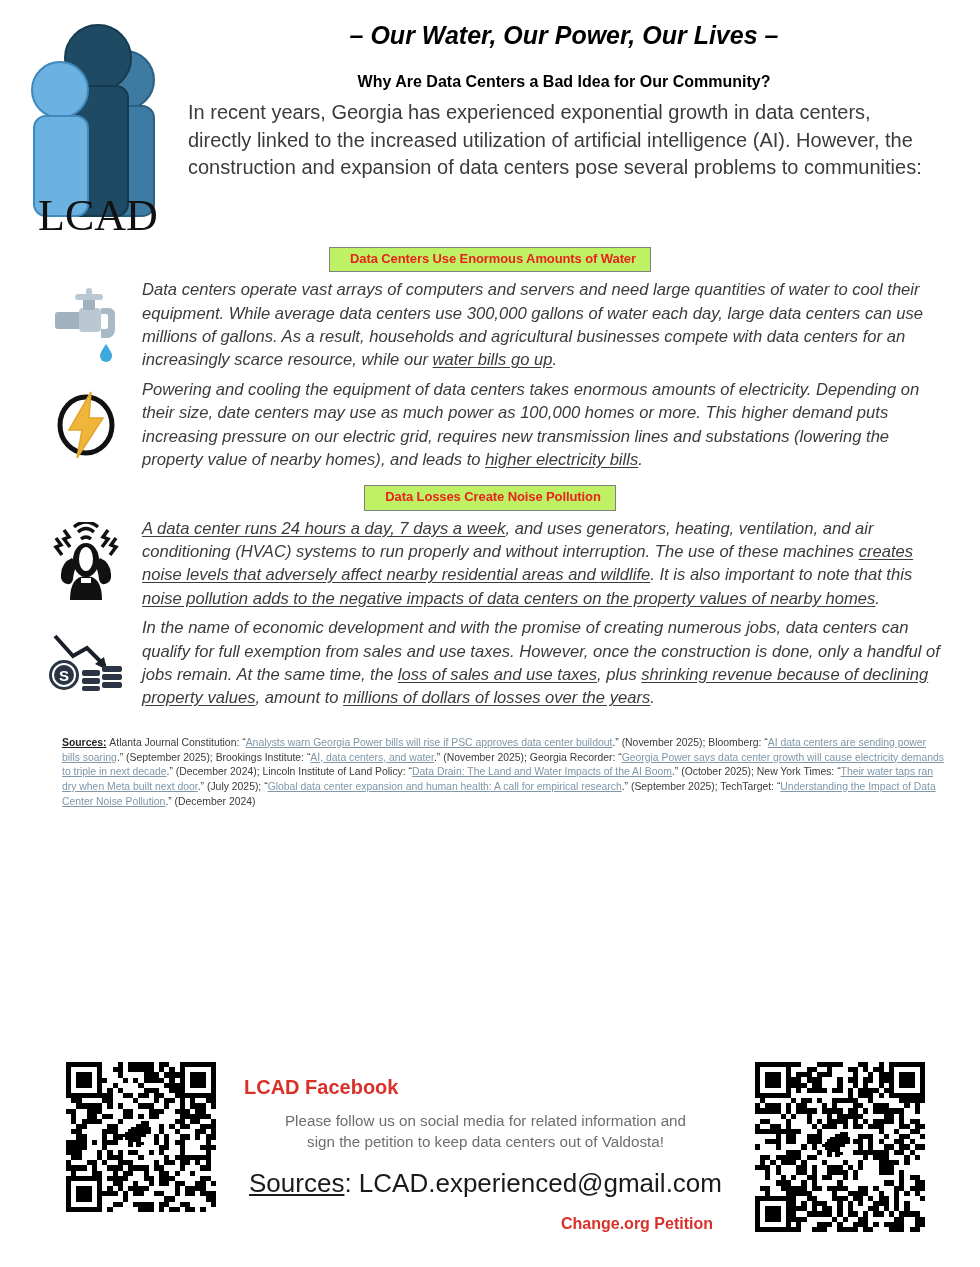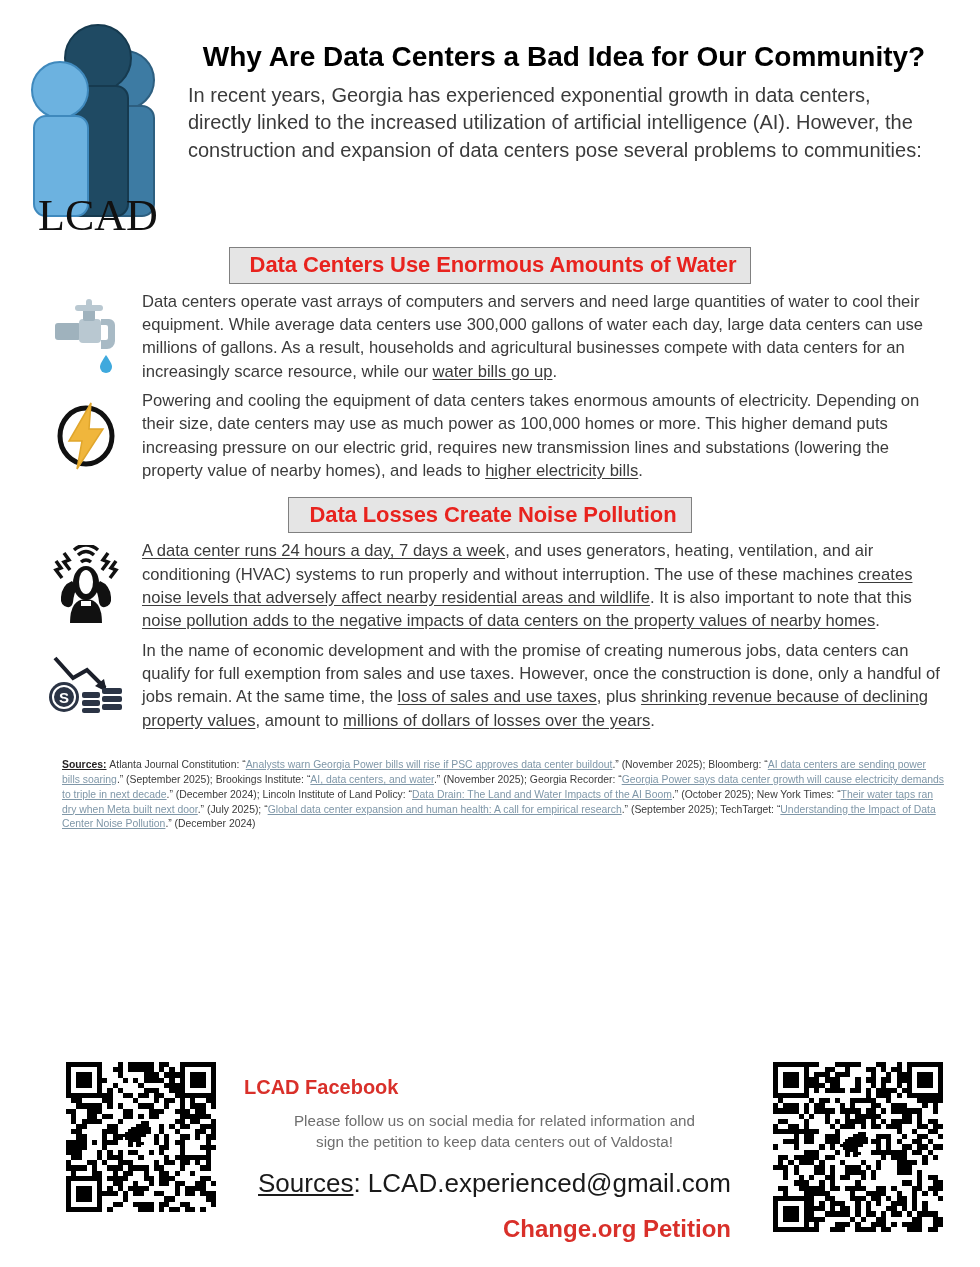--- a/index.html
+++ b/index.html
@@ -46,21 +46,21 @@
   }
   .org-tagline {
     font-size: 25px;
     font-weight: bold;
     font-style: italic;
     color: #000000;
     margin: 3px 0 0 0;
     line-height: 1.15;
   }
   .why-title {
-    font-size: 28px;
+    font-size: 16px;
     font-weight: bold;
     color: #000000;
     margin: 22px 0 0 0;
     line-height: 1.2;
   }
   .intro {
     font-size: 20px;
     line-height: 1.38;
     color: #3b3b3b;
     text-align: left;
@@ -69,25 +69,25 @@
   }
 
   
   .section { position: relative; }
   .band {
     display: flex;
     justify-content: center;
     margin-top: 14px;
   }
   .band-box {
-    background: #e5e5e5;
+    background: #bef264;
     border: 1px solid #808080;
     color: #e8231e;
     font-weight: bold;
-    font-size: 22px;
+    font-size: 13px;
     padding: 3px 14px 4px 20px;
     letter-spacing: -0.1px;
     line-height: 1.25;
     white-space: nowrap;
   }
   .sec-body {
     display: flex;
     align-items: center;
     margin-top: 6px;
     padding: 0 22px 0 30px;
@@ -99,20 +99,21 @@
     align-items: center;
     justify-content: center;
   }
   .sec-text {
     flex: 1 1 auto;
     font-size: 16.6px;
     line-height: 1.41;
     color: #3b3b3b;
     text-align: left;
     padding-right: 6px;
+    font-style: italic;
   }
   .u { text-decoration: underline; text-underline-offset: 2px; }
 
   
   .sources {
     margin: 26px 34px 0 62px;
     font-size: 10.4px;
     line-height: 1.42;
     color: #3b3b3b;
     text-align: left;
@@ -125,21 +126,21 @@
   }
 
   
   .footer {
     position: absolute;
     left: 0; right: 0;
     top: 1062px;
     height: 205px;
     display: flex;
     align-items: flex-start;
-    padding: 0 37px 0 66px;
+    padding: 0 55px 0 66px;
   }
   .qr {
     flex: 0 0 auto;
     position: relative;
   }
   .qr svg { display: block; }
   .footer-mid {
     flex: 1 1 auto;
     text-align: center;
     padding: 14px 6px 0 6px;
@@ -161,21 +162,21 @@
   .contact {
     font-size: 26px;
     color: #1a1a1a;
     margin: 16px 0 0 0;
     white-space: nowrap;
   }
   .contact .u { text-decoration: underline; }
   .petition {
     color: #d9302a;
     font-weight: bold;
-    font-size: 24px;
+    font-size: 16px;
     text-align: right;
     margin: 16px 36px 0 0;
   }
 </style>
 </head>
 <body>
 
 <div class="header">
 
   <div class="logo-wrap">
@@ -187,20 +188,21 @@
       <circle cx="68" cy="40" r="33" fill="#1f4a63" stroke="#163a4f" stroke-width="2"></circle>
       <rect x="38" y="68" width="60" height="130" rx="12" fill="#1f4a63" stroke="#163a4f" stroke-width="2"></rect>
 
       <circle cx="30" cy="72" r="28" fill="#6cb2e0" stroke="#3f89bd" stroke-width="2"></circle>
       <rect x="4" y="98" width="54" height="100" rx="12" fill="#6cb2e0" stroke="#3f89bd" stroke-width="2"></rect>
       <text x="68" y="212" font-family="Liberation Serif, serif" font-size="44" font-weight="normal" text-anchor="middle" fill="#111111">LCAD</text>
     </svg>
   </div>
 
   <div class="header-text">
+    <div class="org-tagline">– Our Water, Our Power, Our Lives –</div>
     <div class="why-title">Why Are Data Centers a Bad Idea for Our Community?</div>
     <div class="intro">In recent years, Georgia has experienced exponential growth in data centers, directly linked to the increased utilization of artificial intelligence (AI). However, the construction and expansion of data centers pose several problems to communities:</div>
   </div>
 </div>
 
 <div class="section">
   <div class="band">
     <div class="band-box">Data Centers Use Enormous Amounts of Water</div>
   </div>
   <div class="sec-body">

